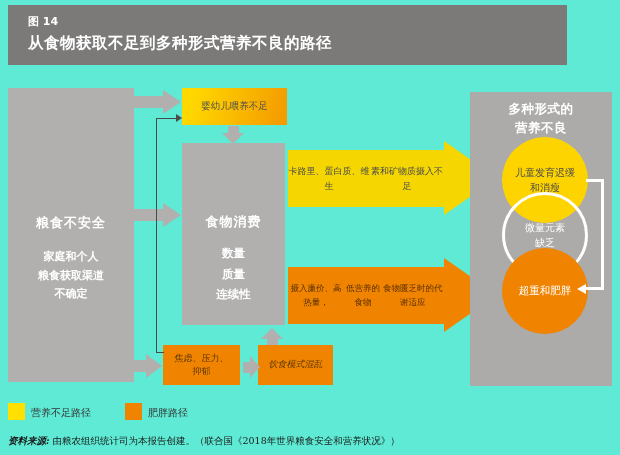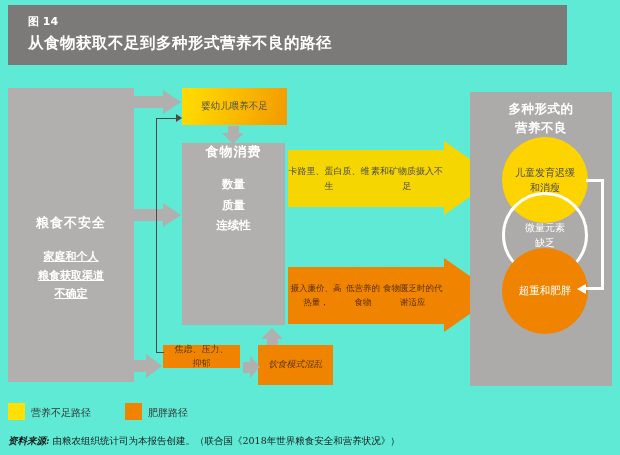--- a/index.html
+++ b/index.html
@@ -8,31 +8,31 @@
 
   
   .header{position:absolute;left:8px;top:5px;width:559px;height:60px;background:#7b7a79;color:#fff;padding:9px 0 0 20px;box-sizing:border-box;}
   .fig-label{font-size:11px;font-weight:bold;}
   .fig-title{font-size:15.5px;font-weight:bold;margin-top:4px;letter-spacing:0.5px;}
 
   
   .gbox{position:absolute;background:#b1b0ae;color:#fff;text-align:center;}
   .box-insecurity{left:8px;top:88px;width:126px;height:294px;padding-top:126px;box-sizing:border-box;}
   .box-insecurity .box-title{font-size:13px;font-weight:bold;margin-bottom:16px;letter-spacing:1px;}
-  .box-insecurity .box-line{font-size:11px;font-weight:bold;line-height:1.7;text-decoration:underline;}
-  .box-consumption{left:182px;top:143px;width:103px;height:182px;box-sizing:border-box;}
+  .box-insecurity .box-line{font-size:11px;font-weight:bold;line-height:1.7;}
+  .box-consumption{left:182px;top:143px;width:103px;height:182px;padding-top:70px;box-sizing:border-box;font-family:Liberation Mono, monospace;}
   .box-consumption .box-title{font-size:13px;font-weight:bold;margin-bottom:13px;letter-spacing:1px;}
   .box-consumption .box-line{font-size:11.5px;font-weight:bold;line-height:1.8;}
 
   
   .box-infant{position:absolute;left:182px;top:88px;width:105px;height:37px;background:linear-gradient(105deg,#ffd800 10%,#f49c00 95%);display:flex;align-items:center;justify-content:center;font-size:9.5px;color:#4c4c4c;text-align:center;}
 
   
   .obox{position:absolute;background:#f08400;color:#5a3700;display:flex;flex-direction:column;align-items:center;justify-content:center;text-align:center;font-size:9px;line-height:1.5;}
-  .box-anxiety{left:163px;top:345px;width:77px;height:23px;}
+  .box-anxiety{left:163px;top:345px;width:77px;height:40px;}
   .box-eating{left:258px;top:345px;width:75px;height:40px;font-style:italic;}
 
   
   .flow-arrow{position:absolute;width:210px;height:75px;}
   .flow-arrow .fa-body{position:absolute;left:0;top:9px;width:156px;height:57px;display:flex;flex-direction:row;align-items:center;justify-content:center;text-align:center;}
   .flow-arrow .fa-head{position:absolute;left:156px;top:0;width:0;height:0;border-top:37px solid transparent;border-bottom:37px solid transparent;}
   .arrow-yellow{left:288px;top:141px;}
   .arrow-yellow .fa-body{background:#f5d600;color:#4c4c4c;font-size:9px;line-height:1.65;}
   .arrow-yellow .fa-head{border-left:53px solid #f5d600;}
   .arrow-orange{left:288px;top:258px;}

